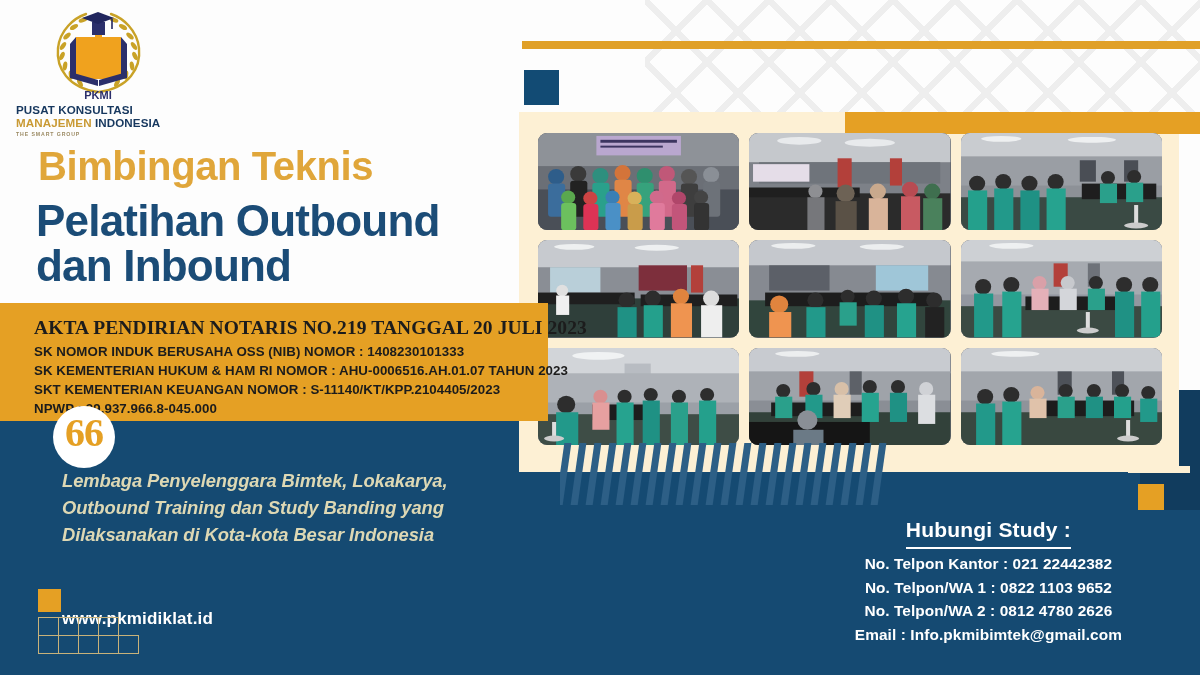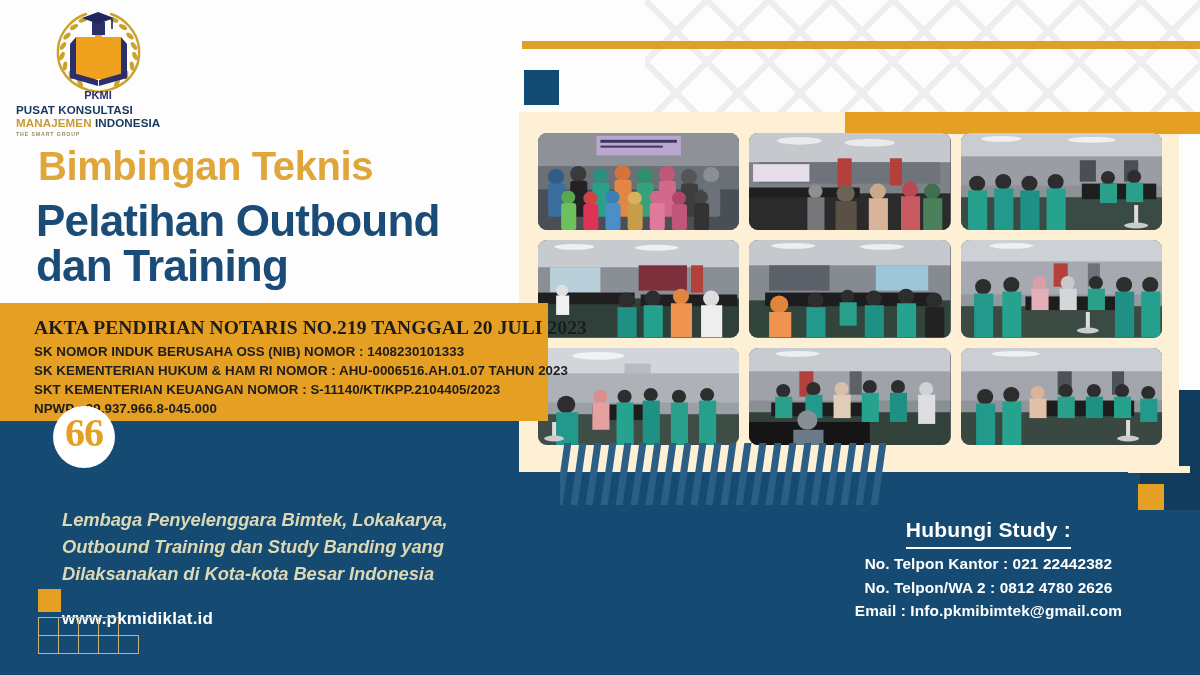--- a/index.html
+++ b/index.html
@@ -85,21 +85,21 @@
     display:flex; align-items:center; justify-content:center;
   }
   .quote-circle span {
     font-family:"Liberation Serif", serif;
     font-size:40px; font-weight:bold; color:#e5a024; line-height:1;
     margin-top:-8px; letter-spacing:-1px;
   }
 
   
   .tagline {
-    position:absolute; left:62px; top:506px; width:440px; z-index:8;
+    position:absolute; left:62px; top:467px; width:440px; z-index:8;
     font-size:18.4px; font-style:italic; font-weight:bold;
     color:#ddd8b4; line-height:1.48; letter-spacing:-0.1px;
   }
   .website {
     position:absolute; left:62px; top:569px; z-index:8;
     font-size:17px; font-weight:bold; color:#ffffff; letter-spacing:0.2px;margin-top:40px;
   }
 
   
   .deco-sq { position:absolute; left:38px; top:589px; width:23px; height:23px; background:#e5a024; z-index:8; }
@@ -499,21 +499,21 @@
     <div class="logo-txt">
       <div class="logo-l1">PUSAT KONSULTASI</div>
       <div class="logo-l2"><span class="gold">MANAJEMEN</span> <span class="nv">INDONESIA</span></div>
       <div class="logo-tag">THE SMART GROUP</div>
     </div>
   </div>
 
   <div class="h-bimtek">Bimbingan Teknis</div>
   <div class="h-main">
     <div>Pelatihan Outbound</div>
-    <div>dan Training</div>
+    <div>dan Inbound</div>
   </div>
 
   <div class="orange-band">
     <div class="legal">
       <div class="legal-title">AKTA PENDIRIAN NOTARIS NO.219 TANGGAL 20 JULI 2023</div>
       <div class="legal-line">SK NOMOR INDUK BERUSAHA OSS (NIB) NOMOR : 1408230101333</div>
       <div class="legal-line">SK KEMENTERIAN HUKUM &amp; HAM RI NOMOR : AHU-0006516.AH.01.07 TAHUN 2023</div>
       <div class="legal-line">SKT KEMENTERIAN KEUANGAN NOMOR : S-11140/KT/KPP.2104405/2023</div>
       <div class="legal-line">NPWP : 39.937.966.8-045.000</div>
     </div>
@@ -548,18 +548,19 @@
       </table>
   </div>
 
   <div class="white-bar-r"></div>
   <div class="orange-sq-r"></div>
 
   <div class="contact">
     <div class="contact-title">Hubungi Study :</div>
     <div class="contact-lines">
       <div>No. Telpon Kantor : 021 22442382</div>
+      <div>No. Telpon/WA 1 : 0822 1103 9652</div>
       <div>No. Telpon/WA 2 : 0812 4780 2626</div>
       <div>Email : Info.pkmibimtek@gmail.com</div>
     </div>
   </div>
 
 </div>
 
 </body></html>

